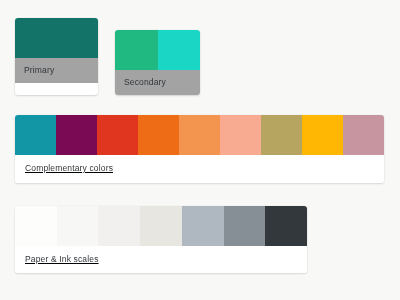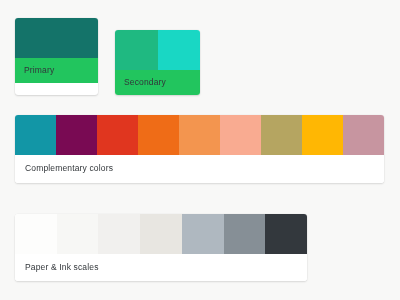--- a/index.html
+++ b/index.html
@@ -33,45 +33,46 @@
   }
   .card-swatches {
     display: flex;
     height: 40px;
   }
   .card-swatches .chip {
     flex: 1 1 0;
     height: 100%;
   }
   .card-label {
-    background: #22c55e;
+    background: #a3a3a3;
     font-size: 8.5px;
     color: #32363a;
     padding: 7px 9px 8px 9px;
     letter-spacing: 0.15px;
     white-space: nowrap;
   }
   #card-primary { width: 83px; }
   #card-secondary { width: 85px; margin-top: 12px; }
 
   
   .strip {
     position: absolute;
     left: 15px;
     background: #ffffff;
     border-radius: 3px;
     box-shadow: 0 1px 2px rgba(0,0,0,0.12), 0 0 0 0.5px rgba(0,0,0,0.035);
     overflow: hidden;
+    text-decoration: underline;
   }
   #strip-complementary {
     top: 115px;
     width: 369px;
   }
   #strip-paper {
-    top: 214px;
+    top: 206px;
     width: 292px;
   }
   .strip-swatches {
     display: flex;
     height: 40px;
     width: 100%;
   }
   .strip-swatches .chip {
     flex: 1 1 0;
     height: 100%;

